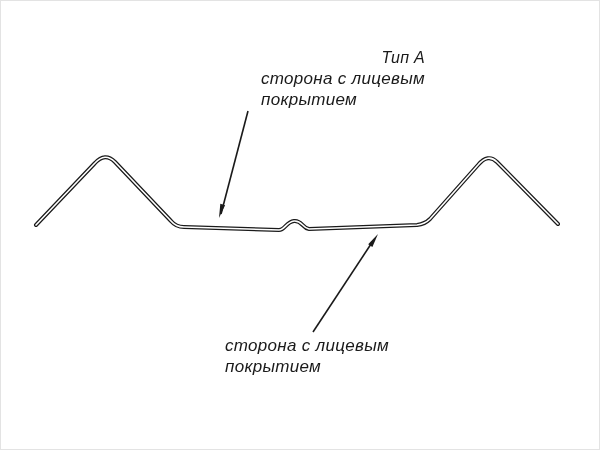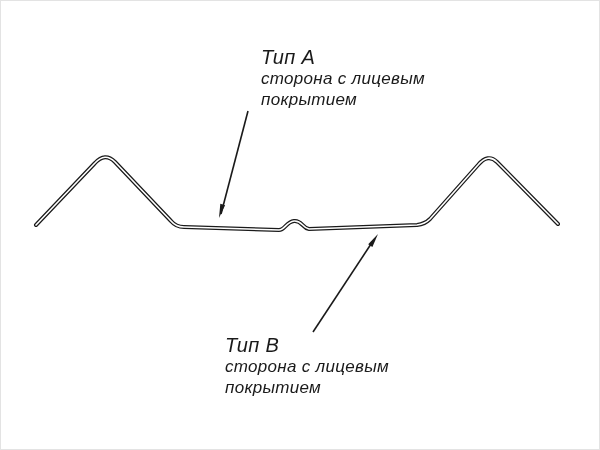--- a/index.html
+++ b/index.html
@@ -25,21 +25,22 @@
   .label-block {
     position: absolute;
     color: #1a1a1a;
     font-style: italic;
     font-size: 17px;
     line-height: 21px;
     letter-spacing: 0.3px;
     white-space: nowrap;
   }
   .label-block .label-title {
-    font-size: 20px;
+    font-size: 16px;
+    text-align: right;
   }
   #label-type-a {
     left: 260px;
     top: 46px;
   }
   #label-type-b {
     left: 224px;
     top: 334px;
   }
 </style>
@@ -85,18 +86,17 @@
     <polygon points="377,233 371.4,246.1 367.2,243.3" fill="#1a1a1a"></polygon>
   </svg>
 
   <div class="label-block" id="label-type-a">
     <div class="label-title">Тип А</div>
     <div>сторона с лицевым</div>
     <div>покрытием</div>
   </div>
 
   <div class="label-block" id="label-type-b">
-    <div class="label-title">Тип В</div>
     <div>сторона с лицевым</div>
     <div>покрытием</div>
   </div>
 
 </div>
 
 </body></html>

